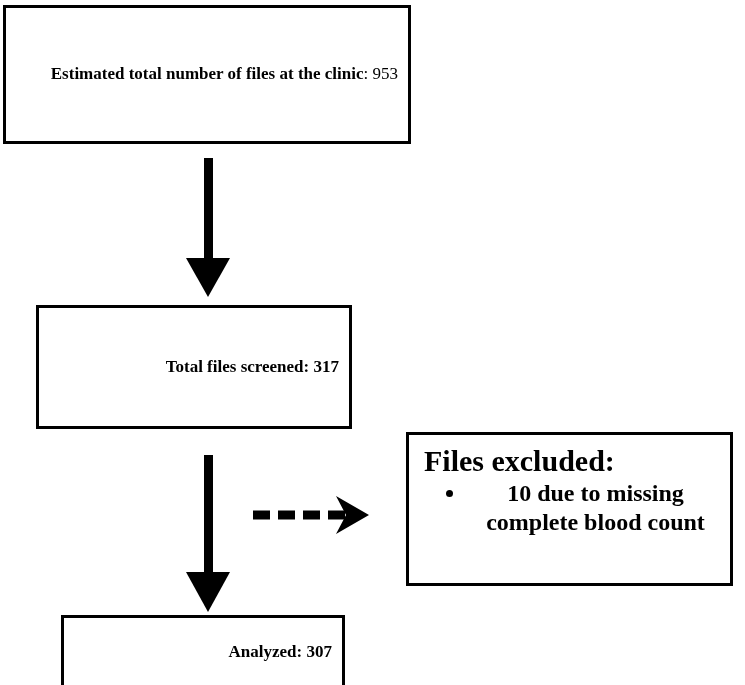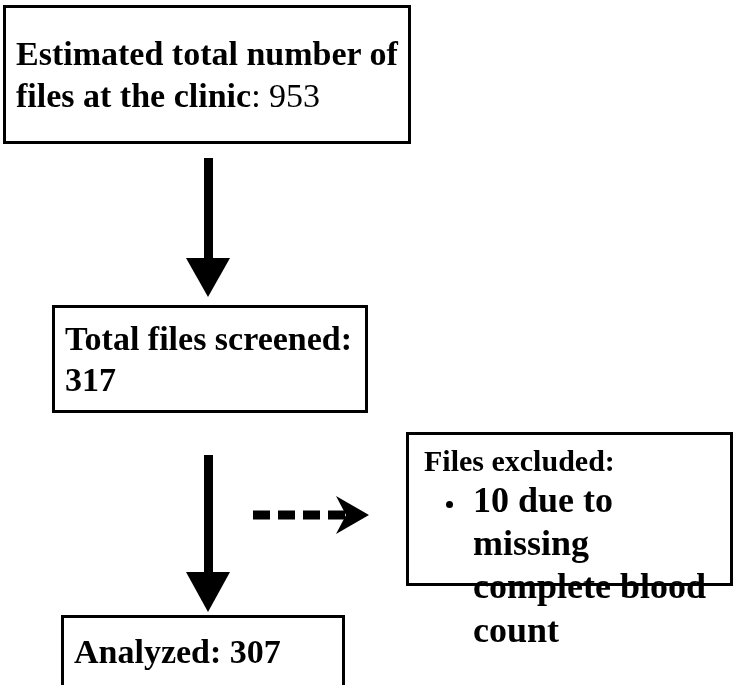--- a/index.html
+++ b/index.html
@@ -23,43 +23,43 @@
     position: absolute;
     box-sizing: border-box;
     border: 3px solid #000000;
     background: #ffffff;
     display: flex;
     flex-direction: column;
     justify-content: center;
   }
   .box-text {
     font-weight: bold;
-    font-size: 34px;
+    font-size: 17px;
     line-height: 1.22;
-    text-align: left;
+    text-align: right;
     padding: 0 10px;
   }
   .box-text .plain {
     font-weight: normal;
   }
 
   
   #box-estimated-total {
     left: 3px;
     top: 5px;
     width: 408px;
     height: 139px;
   }
 
   
   #box-total-screened {
-    left: 52px;
+    left: 36px;
     top: 305px;
     width: 316px;
-    height: 108px;
+    height: 124px;
   }
 
   
   #box-files-excluded {
     left: 406px;
     top: 432px;
     width: 327px;
     height: 154px;
     justify-content: flex-start;
   }
@@ -70,23 +70,23 @@
     text-align: left;
     padding: 8px 0 0 15px;
   }
   #box-files-excluded .excluded-list {
     margin: 0;
     padding: 0 12px 0 58px;
     list-style-type: disc;
   }
   #box-files-excluded .excluded-list li {
     font-weight: bold;
-    font-size: 36px;
+    font-size: 24px;
     line-height: 1.2;
-    text-align: left;
+    text-align: center;
     padding-left: 6px;
   }
   #box-files-excluded .excluded-list li::marker {
     font-size: 24px;
   }
 
   
   #box-analyzed {
     left: 61px;
     top: 615px;

